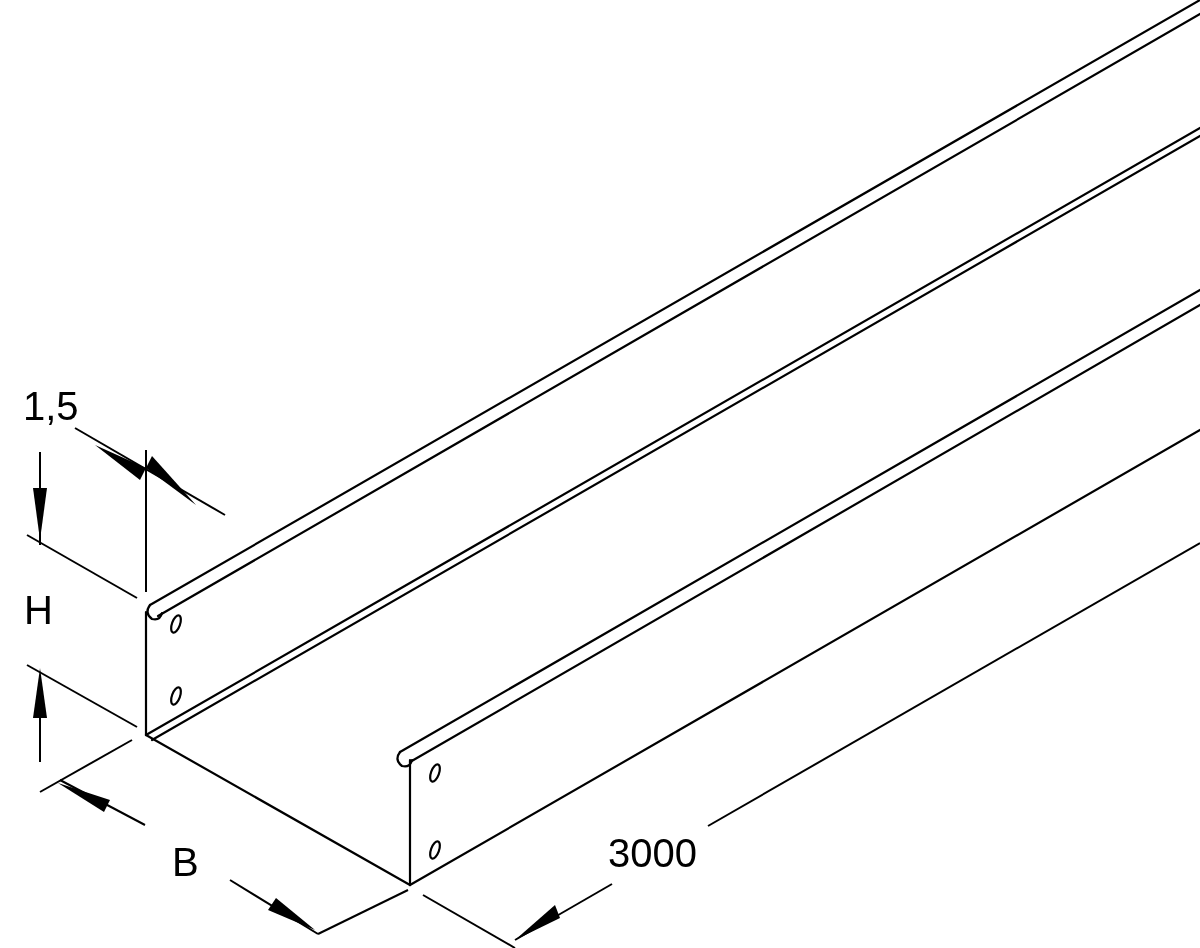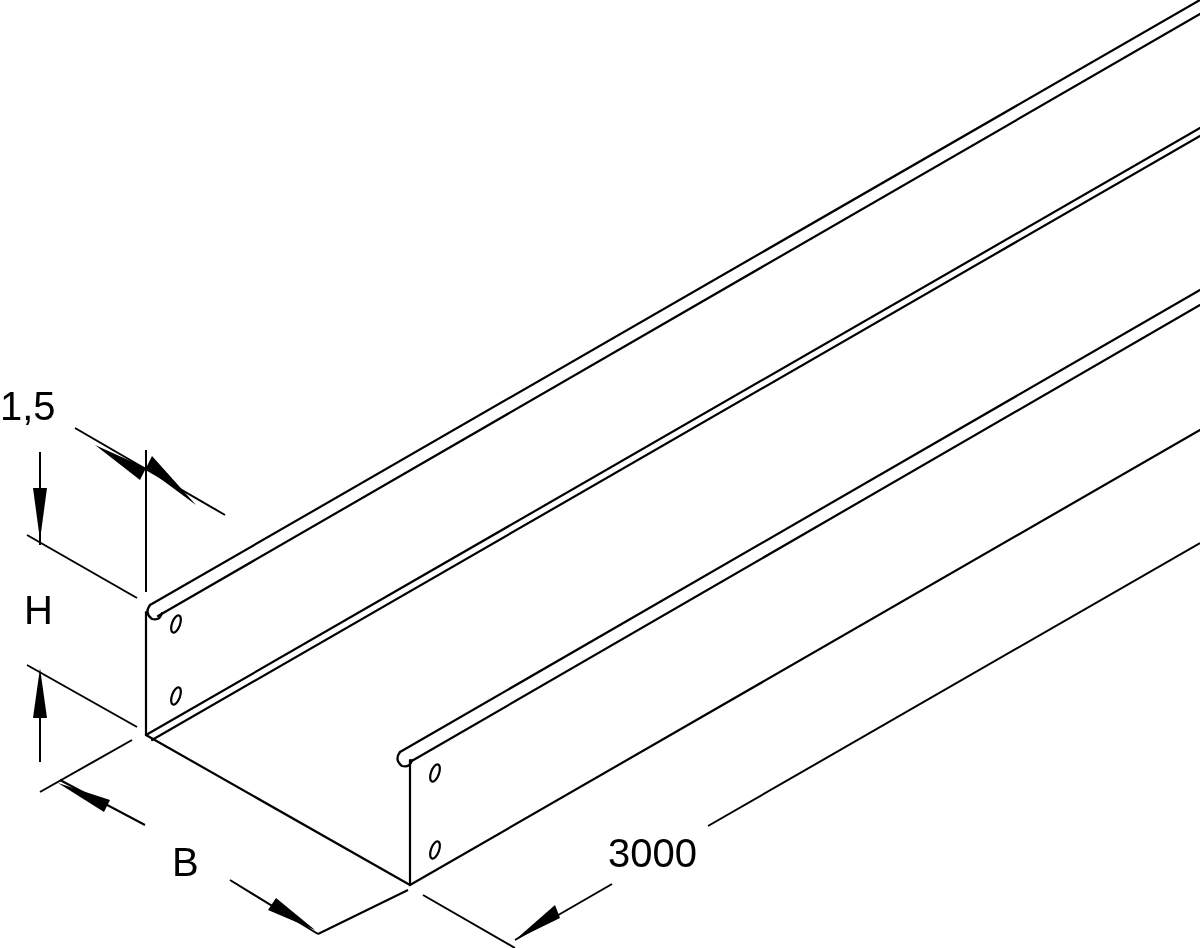--- a/index.html
+++ b/index.html
@@ -62,17 +62,17 @@
       <polygon points="95,445 146,468 140,480"></polygon>
       <polygon points="196,505 146,468 152,456"></polygon>
       <polygon points="33,488 47,488 40,540"></polygon>
       <polygon points="33,718 47,718 40,668"></polygon>
       <polygon points="58,783 110,800 104,812"></polygon>
       <polygon points="315,930 268,910 276,898"></polygon>
       <polygon points="515,940 555,905 560,918"></polygon>
     </g>
   </svg>
 
-  <span class="dim-label" style="left:0;top:386px;">1,5</span>
+  <span class="dim-label" style="left:0;top:386px;padding-left:23px;">1,5</span>
   <span class="dim-label" style="left:24px;top:590px;">H</span>
   <span class="dim-label" style="left:172px;top:842px;">B</span>
   <span class="dim-label" style="left:608px;top:833px;text-align:right;">3000</span>
 </div>
 
 </body></html>

